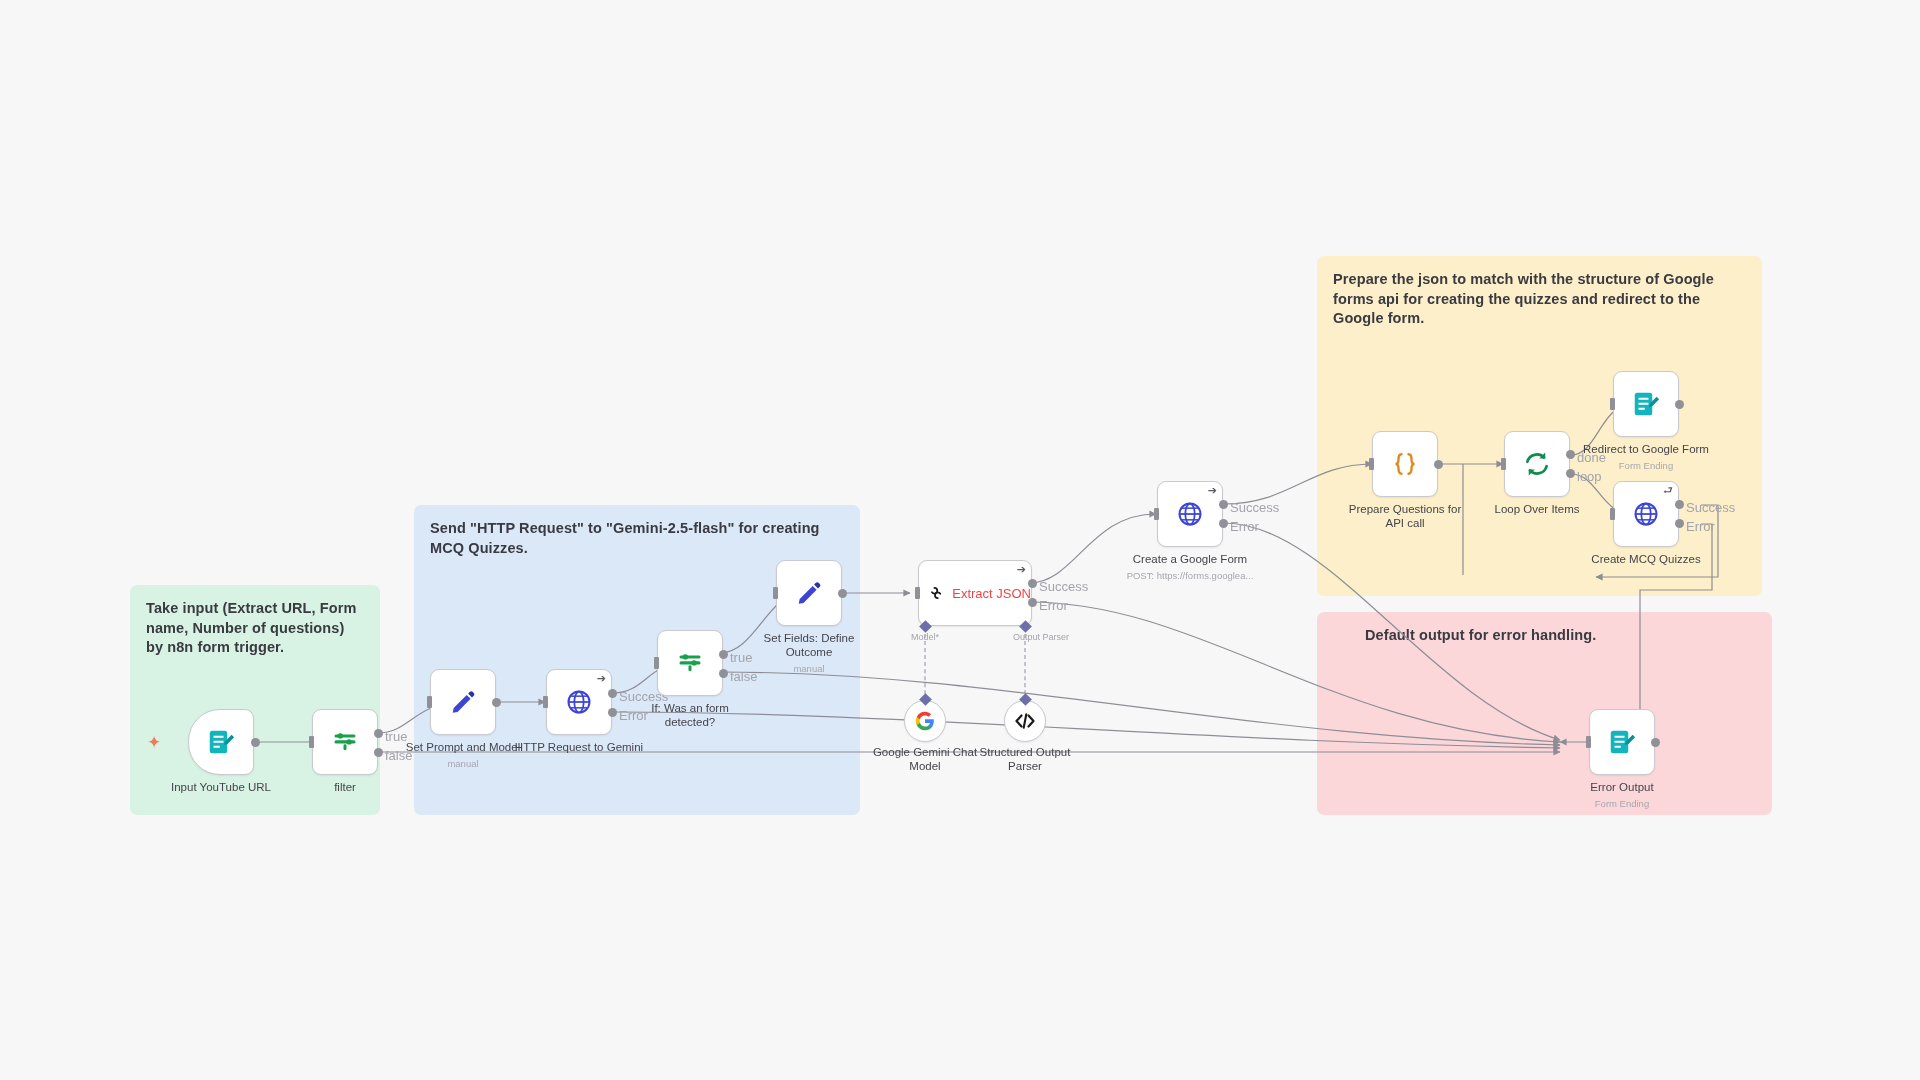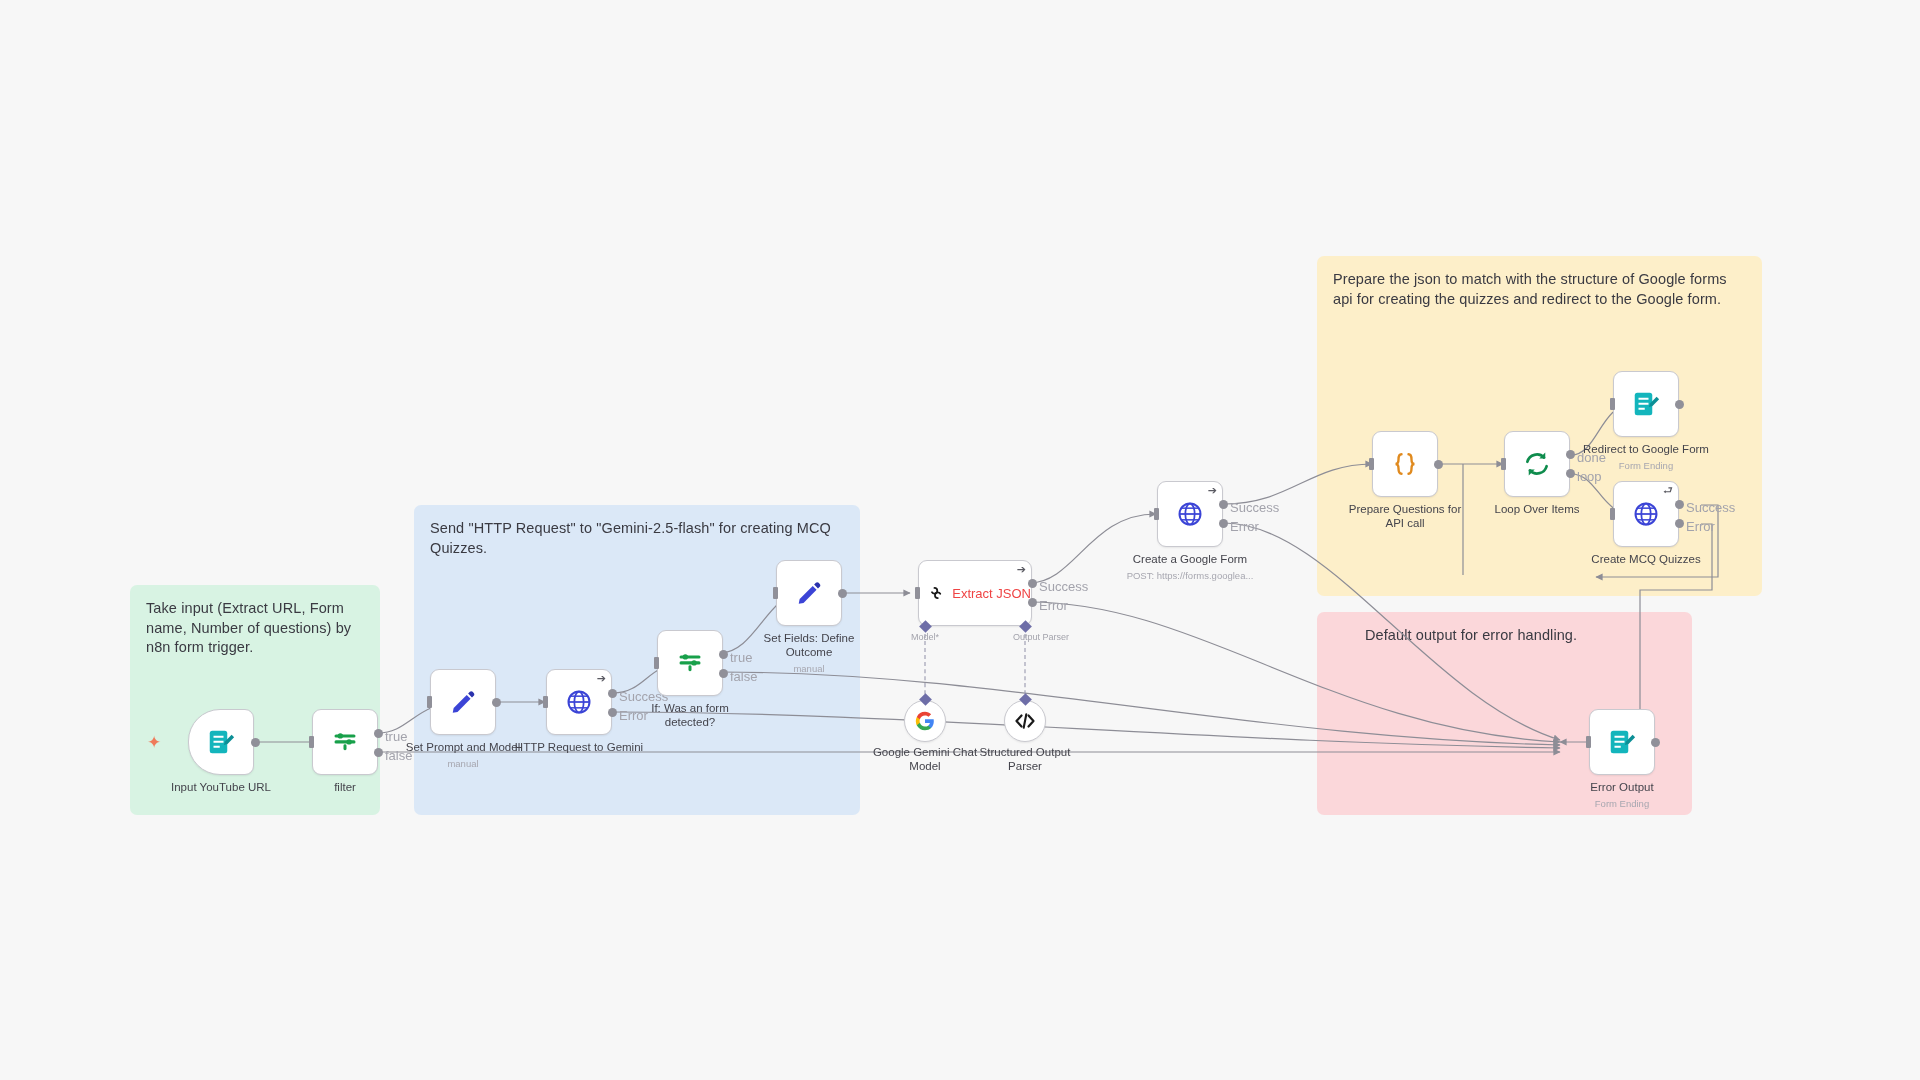--- a/index.html
+++ b/index.html
@@ -16,21 +16,21 @@
     background: #f7f7f7;
   }
   
   .group {
     position: absolute;
     border-radius: 7px;
     padding: 14px 16px;
   }
   .group-title {
     font-size: 14.5px;
-    font-weight: normal;
+    font-weight: bold;
     line-height: 1.35;
     color: #3a3a42;
     letter-spacing: .1px;
     white-space: pre-line;
   }
   .g-green  { background: #d8f3e3; }
   .g-blue   { background: #dbe8f7; }
   .g-purple { background: #e2e0f3; }
   .g-yellow { background: #fdefc9; }
   .g-pink   { background: #fbd7da; }
@@ -155,21 +155,21 @@
 
   <div class="group g-blue" style="left:414px; top:505px; width:446px; height:310px;">
     <div class="group-title">Send "HTTP Request" to "Gemini-2.5-flash" for creating MCQ Quizzes.</div>
   </div>
 
 
   <div class="group g-yellow" style="left:1317px; top:256px; width:445px; height:340px;">
     <div class="group-title">Prepare the json to match with the structure of Google forms api for creating the quizzes and redirect to the Google form.</div>
   </div>
 
-  <div class="group g-pink" style="left:1317px; top:612px; width:375px; height:203px;padding-left:48px;">
+  <div class="group g-pink" style="left:1317px; top:612px; width:455px; height:203px;padding-left:48px;">
     <div class="group-title">Default output for error handling.</div>
   </div>
 
   <svg id="edges">
     <defs>
       <marker id="arrow" markerWidth="7" markerHeight="7" refX="5.5" refY="3" orient="auto">
         <path d="M0,0 L6,3 L0,6 z" fill="#8d8d96"></path>
       </marker>
     </defs>
     <g fill="none" stroke="#8d8d96" stroke-width="1.2">

